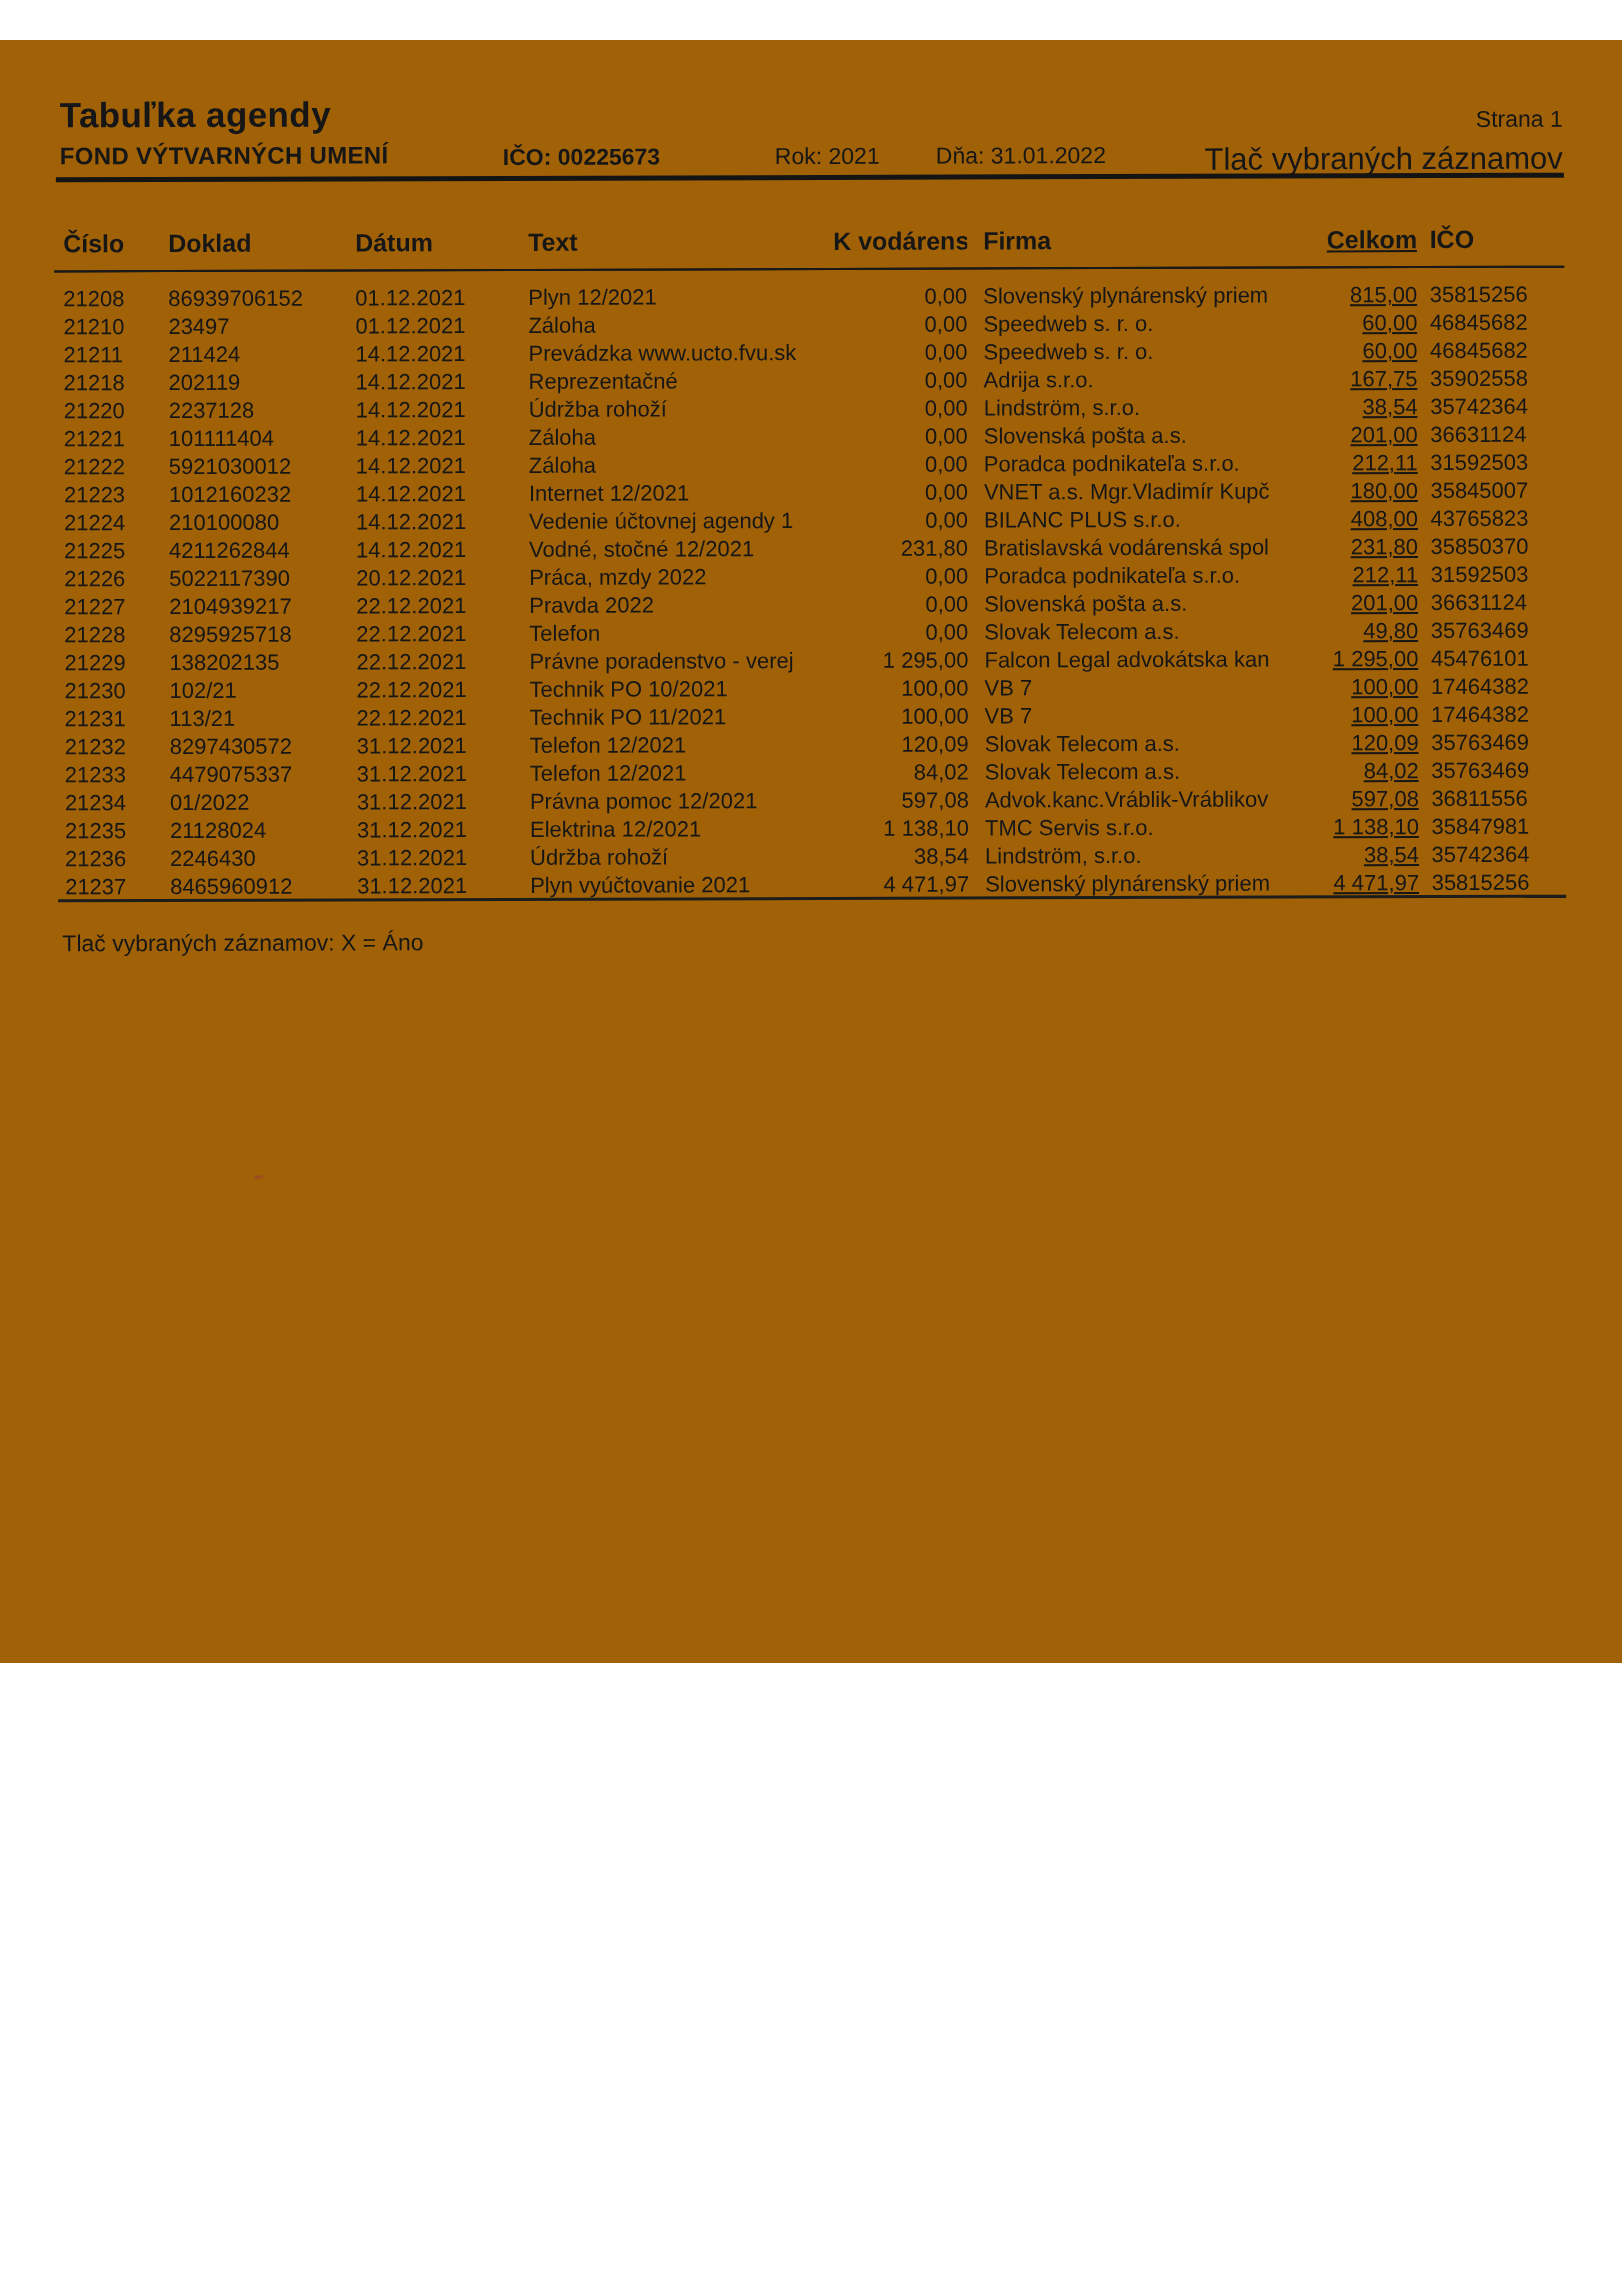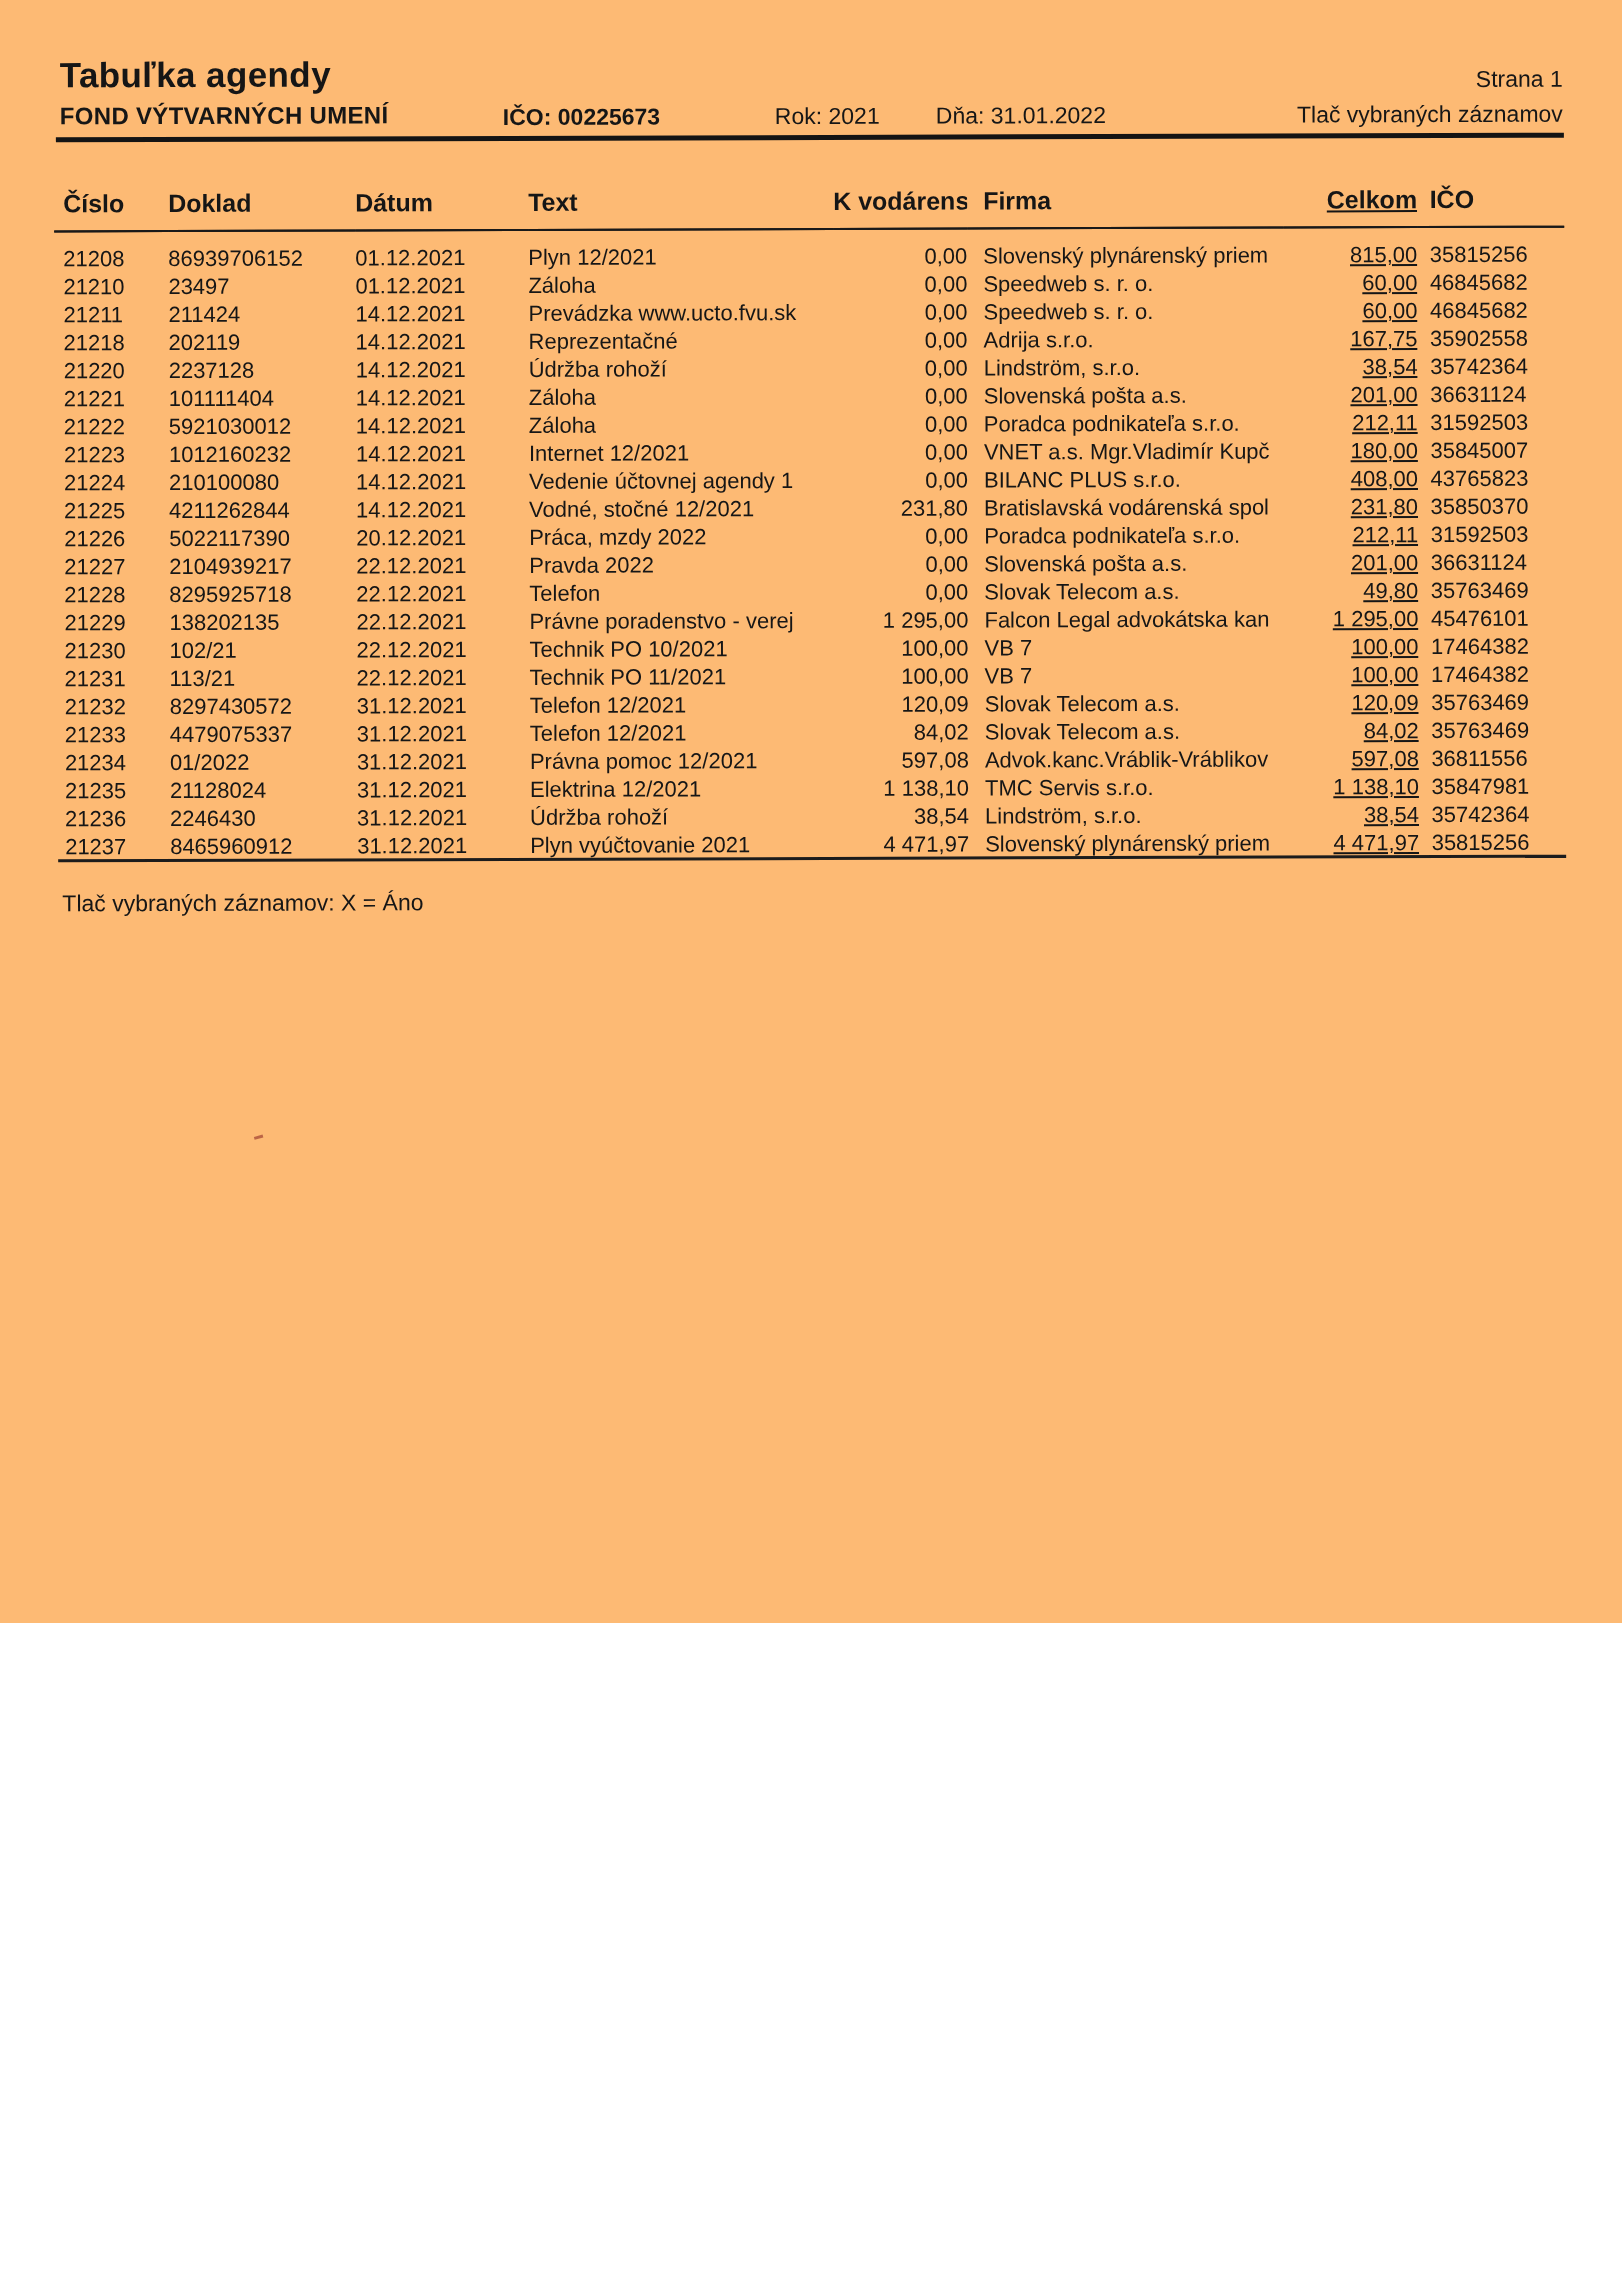--- a/index.html
+++ b/index.html
@@ -5,22 +5,23 @@
   html,body { margin:0; padding:0; }
   body {
     width:1623px; height:2281px;
     background:#ffffff;
     font-family:"Liberation Sans", sans-serif;
     color:#161616;
   }
   .sheet {
     position:relative;
     width:1623px; height:1623px;
-    background:#fdba74;
+    background:#a16207;
     overflow:hidden;
+    margin-top:40px;
   }
   
   .content {
     position:absolute; inset:0;
     transform:rotate(-0.18deg);
     transform-origin:50% 30%;
   }
 
   
   .doc-title {
@@ -34,21 +35,21 @@
   .meta { position:absolute; top:103px; font-size:23px; }
   .meta-ico  { left:504px;font-weight:bold; }
   .meta-year { left:776px; }
   .meta-date { left:937px; }
   .page-num {
     position:absolute; top:68px; right:59px;
     font-size:23px;
   }
   .print-mode {
     position:absolute; top:103px; right:59px;
-    font-size:23px;
+    font-size:31px;
   }
   .rule-header {
     position:absolute; left:57px; top:135px;
     width:1508px; height:4.5px; background:#141414;
   }
 
   
   table.agenda {
     position:absolute; left:55px; top:182px;
     width:1510px;

